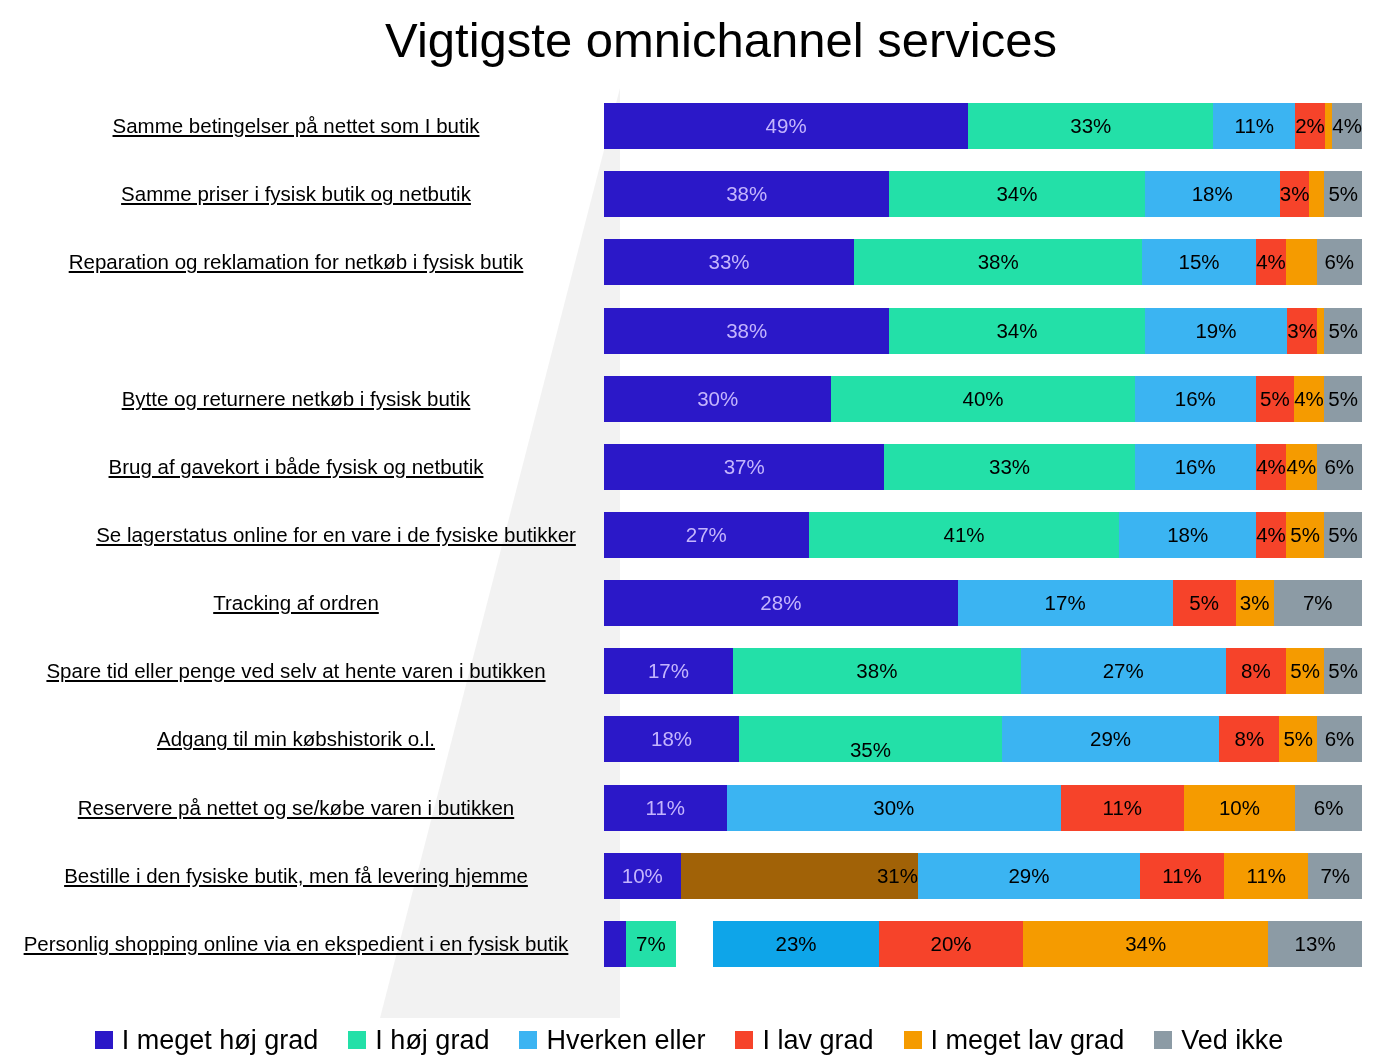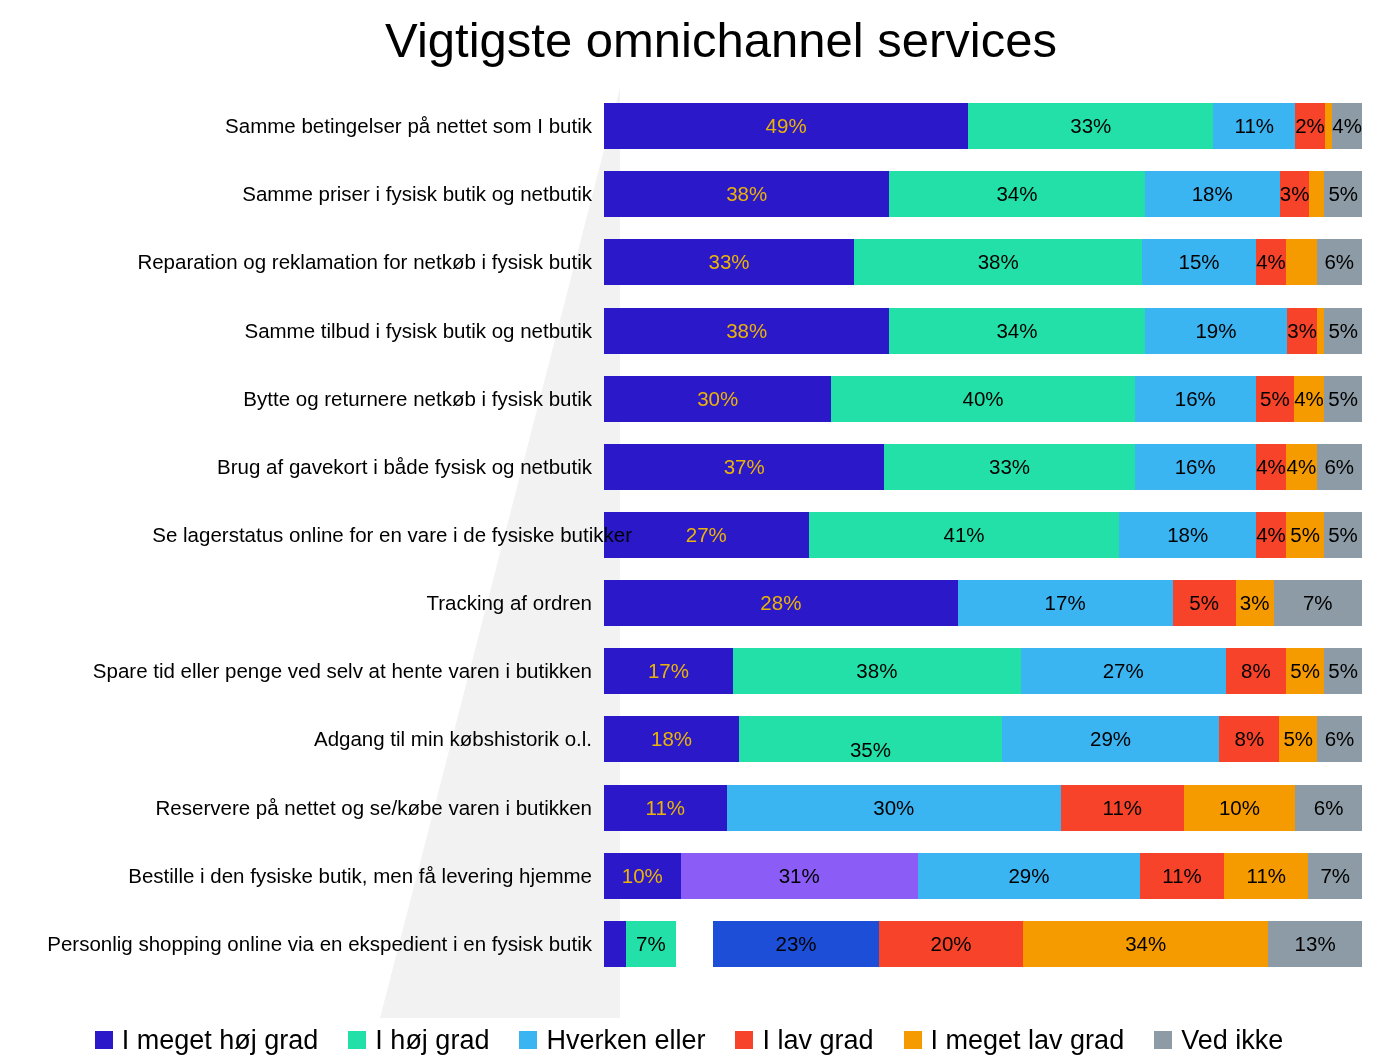--- a/index.html
+++ b/index.html
@@ -58,21 +58,21 @@
     height: 100%;
     display: flex;
     align-items: center;
     justify-content: center;
     font-size: 20.5px;
     color: #000000;
     box-sizing: border-box;
     overflow: visible;
     white-space: nowrap;
   }
-  .seg.lab-dark { color: #eab308; }
+  .seg.lab-dark { color: #c4b5fd; }
   .cat-label {
     position: absolute;
     right: 1392px;
     text-align: right;
     font-size: 20.5px;
     color: #000000;
     white-space: nowrap;
     line-height: 46px;
     height: 46px;
     z-index: 3;
@@ -83,22 +83,23 @@
     top: 92px;
     width: 1378px;
     height: 886px;
     z-index: 3;
     pointer-events: none;
   }
   .cat-wrap .cat-label {
     position: absolute;
     left: 0;
     width: 592px;
-    text-align: right;
+    text-align: center;
     padding-right: 0;
+    text-decoration: underline;
   }
   #legend {
     position: absolute;
     left: 0;
     top: 1016px;
     width: 1378px;
     height: 48px;
     display: flex;
     align-items: center;
     justify-content: center;
@@ -123,21 +124,20 @@
 <body>
 
 <div class="wedge"></div>
 
 <div id="chart-title">Vigtigste omnichannel services</div>
 
 <div class="cat-wrap">
     <div class="cat-label" style="top: 11.0769px;">Samme betingelser på nettet som I butik</div>
     <div class="cat-label" style="top: 147.385px;">Reparation og reklamation for netkøb i fysisk butik</div>
     <div class="cat-label" style="top: 79.2308px;">Samme priser i fysisk butik og netbutik</div>
-    <div class="cat-label" style="top: 215.538px;">Samme tilbud i fysisk butik og netbutik</div>
     <div class="cat-label" style="top: 283.692px;">Bytte og returnere netkøb i fysisk butik</div>
     <div class="cat-label" style="top: 351.846px;">Brug af gavekort i både fysisk og netbutik</div>
     <div class="cat-label" style="top: 420px; margin-left: 40px;">Se lagerstatus online for en vare i de fysiske butikker</div>
     <div class="cat-label" style="top: 488.154px;">Tracking af ordren</div>
     <div class="cat-label" style="top: 556.308px;">Spare tid eller penge ved selv at hente varen i butikken</div>
     <div class="cat-label" style="top: 624.462px;">Adgang til min købshistorik o.l.</div>
     <div class="cat-label" style="top: 692.615px;">Reservere på nettet og se/købe varen i butikken</div>
     <div class="cat-label" style="top: 760.769px;">Bestille i den fysiske butik, men få levering hjemme</div>
     <div class="cat-label" style="top: 828.923px;">Personlig shopping online via en ekspedient i en fysisk butik</div>
   </div>
@@ -346,42 +346,42 @@
         <span>10%</span>
       </div>
       <div class="seg" style="flex: 6 0 0px; background: rgb(140, 155, 165);">
         <span>6%</span>
       </div>
     </div>
     <div class="row" style="top: 760.769px;">
       <div class="seg lab-dark" style="flex: 10 0 0px; background: rgb(43, 24, 200);">
         <span>10%</span>
       </div>
-      <div class="seg" style="flex: 31 0 0px; background: #8b5cf6;">
+      <div class="seg" style="flex: 31 0 0px; background: #a16207; justify-content: flex-end;">
         <span>31%</span>
       </div>
       <div class="seg" style="flex: 29 0 0px; background: rgb(59, 180, 242);">
         <span>29%</span>
       </div>
       <div class="seg" style="flex: 11 0 0px; background: rgb(246, 67, 42);">
         <span>11%</span>
       </div>
       <div class="seg" style="flex: 11 0 0px; background: rgb(245, 155, 0);">
         <span>11%</span>
       </div>
       <div class="seg" style="flex: 7 0 0px; background: rgb(140, 155, 165);">
         <span>7%</span>
       </div>
     </div>
     <div class="row" style="top: 828.923px;">
       <div class="seg lab-dark" style="flex: 3 0 0px; background: rgb(43, 24, 200);"></div>
       <div class="seg" style="flex: 7 0 0px; background: rgb(35, 224, 168);">
         <span>7%</span>
       </div>
-      <div class="seg" style="flex: 23 0 0px; background: #1d4ed8; margin-left: 37px;">
+      <div class="seg" style="flex: 23 0 0px; background: #0ea5e9; margin-left: 37px;">
         <span>23%</span>
       </div>
       <div class="seg" style="flex: 20 0 0px; background: rgb(246, 67, 42);">
         <span>20%</span>
       </div>
       <div class="seg" style="flex: 34 0 0px; background: rgb(245, 155, 0);">
         <span>34%</span>
       </div>
       <div class="seg" style="flex: 13 0 0px; background: rgb(140, 155, 165);">
         <span>13%</span>

